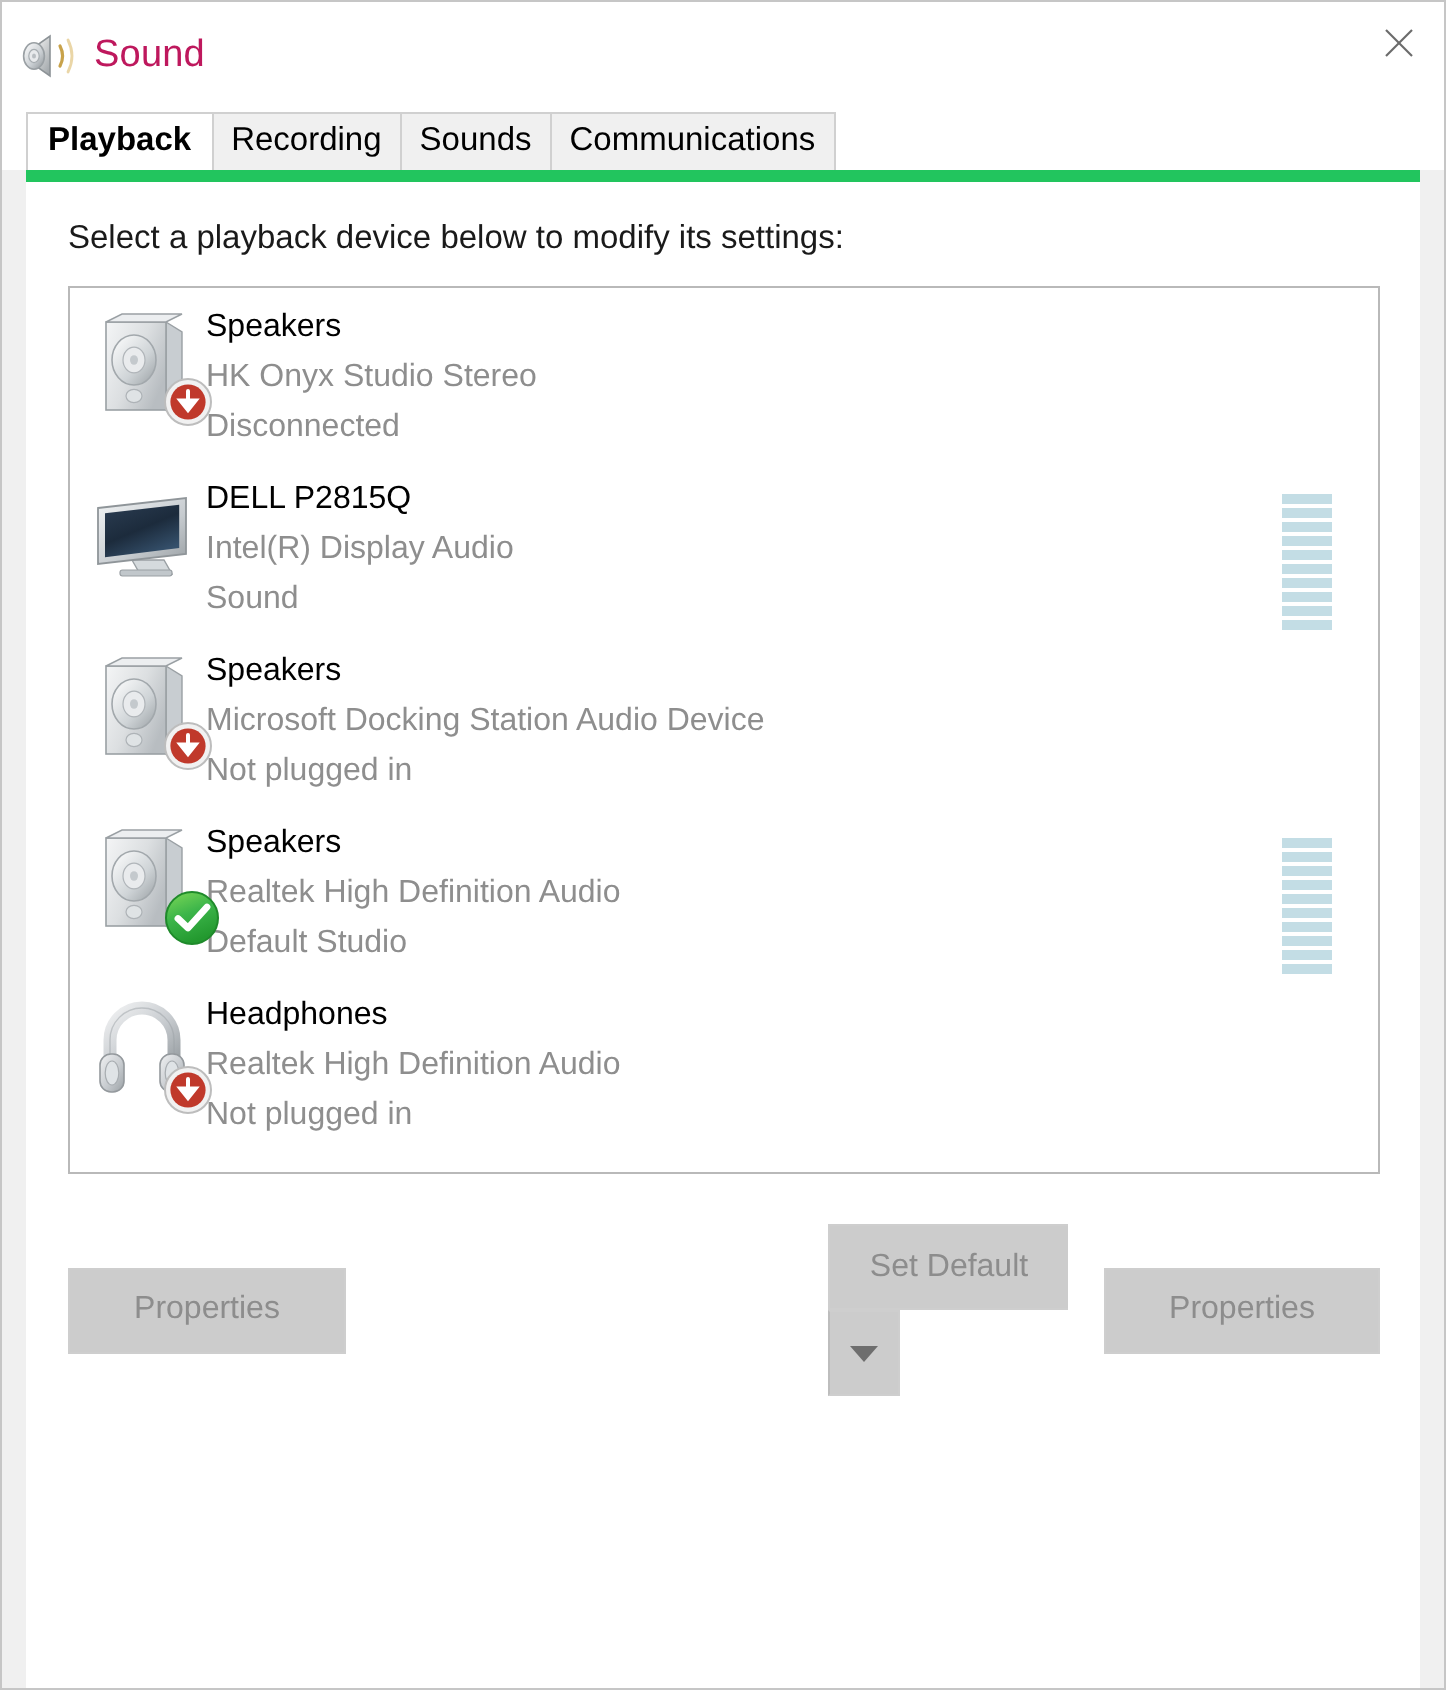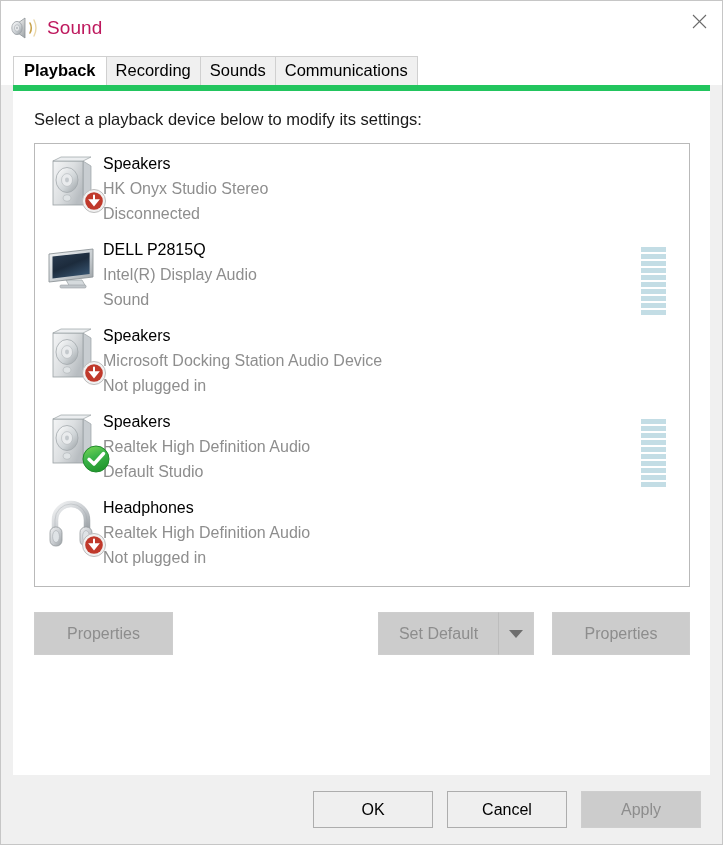--- a/index.html
+++ b/index.html
@@ -183,20 +183,21 @@
   }
   .btn.enabled {
     background: #efefef;
     border: 1px solid #adadad;
     color: #000000;
   }
   .btn-configure { width: 139px; }
   .split {
     display: flex;
     margin-left: auto;
+    flex-direction: column;
   }
   .btn-setdefault {
     width: 120px;
     border-right: none;
   }
   .btn-setdefault-arrow {
     width: 36px;
     border-left: 1px solid #bdbdbd;
   }
   .btn-properties {
@@ -465,19 +466,14 @@
         <div class="btn btn-setdefault">Set Default</div>
         <div class="btn btn-setdefault-arrow">
           <span class="caret"></span>
         </div>
       </div>
       <div class="btn btn-properties">Properties</div>
     </div>
 
   </div>
 
-  <div class="footer">
-    <div class="btn enabled">OK</div>
-    <div class="btn enabled">Cancel</div>
-    <div class="btn">Apply</div>
-  </div>
 
 </div>
 
 </body></html>

